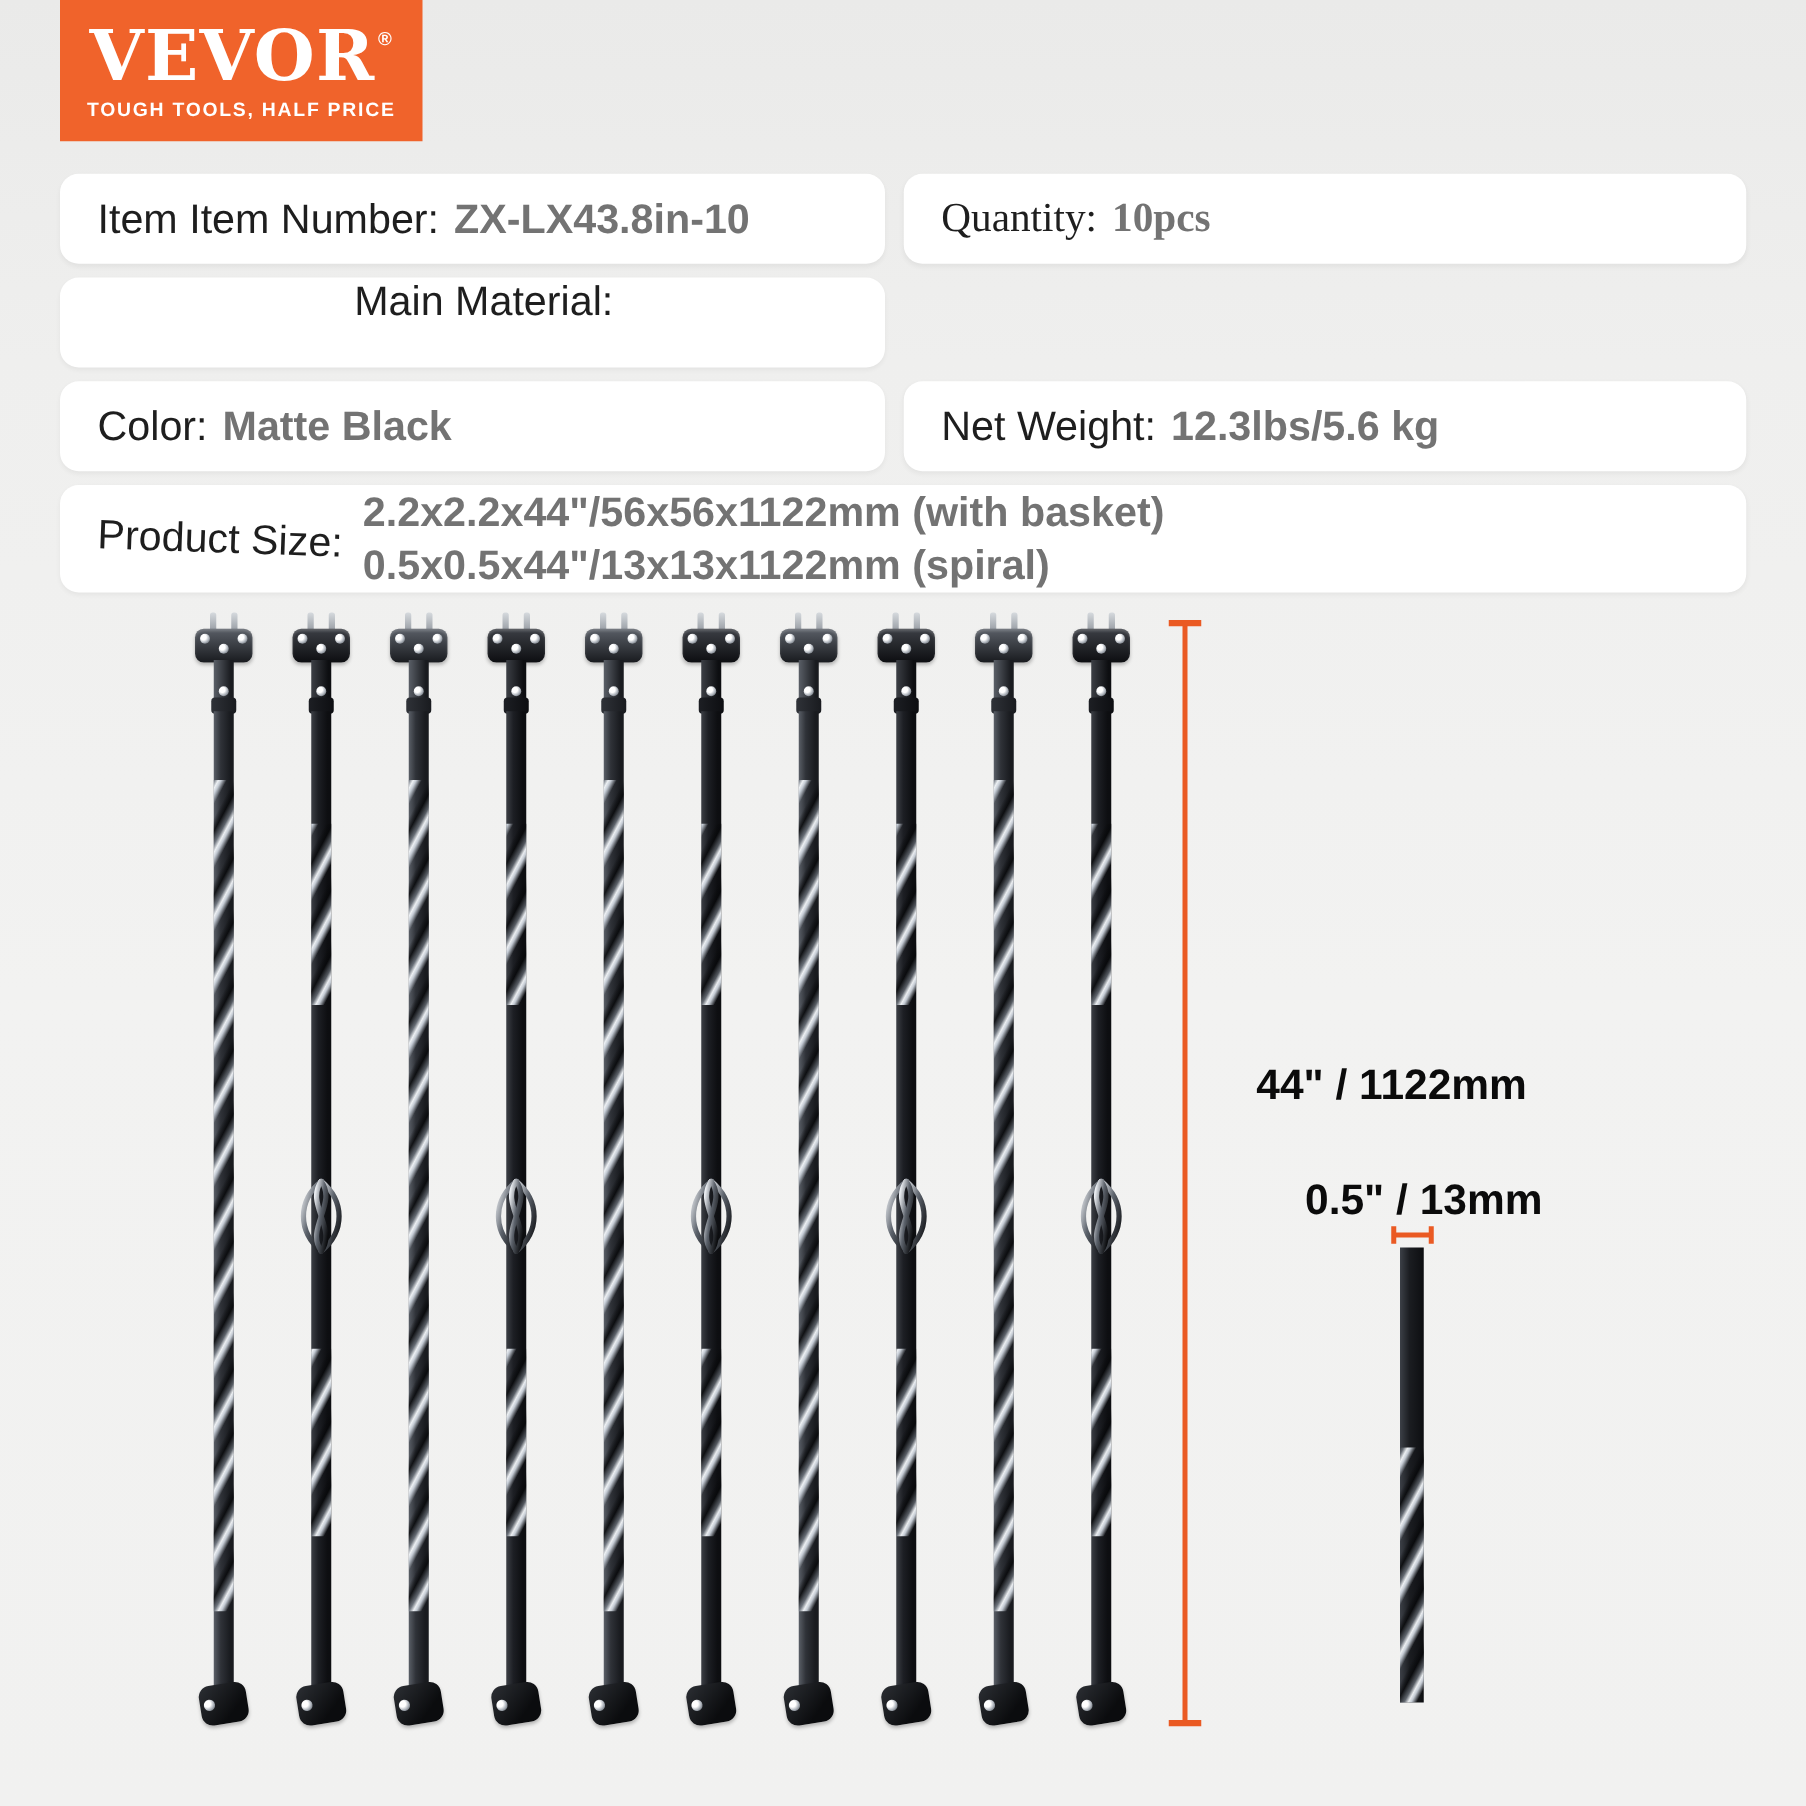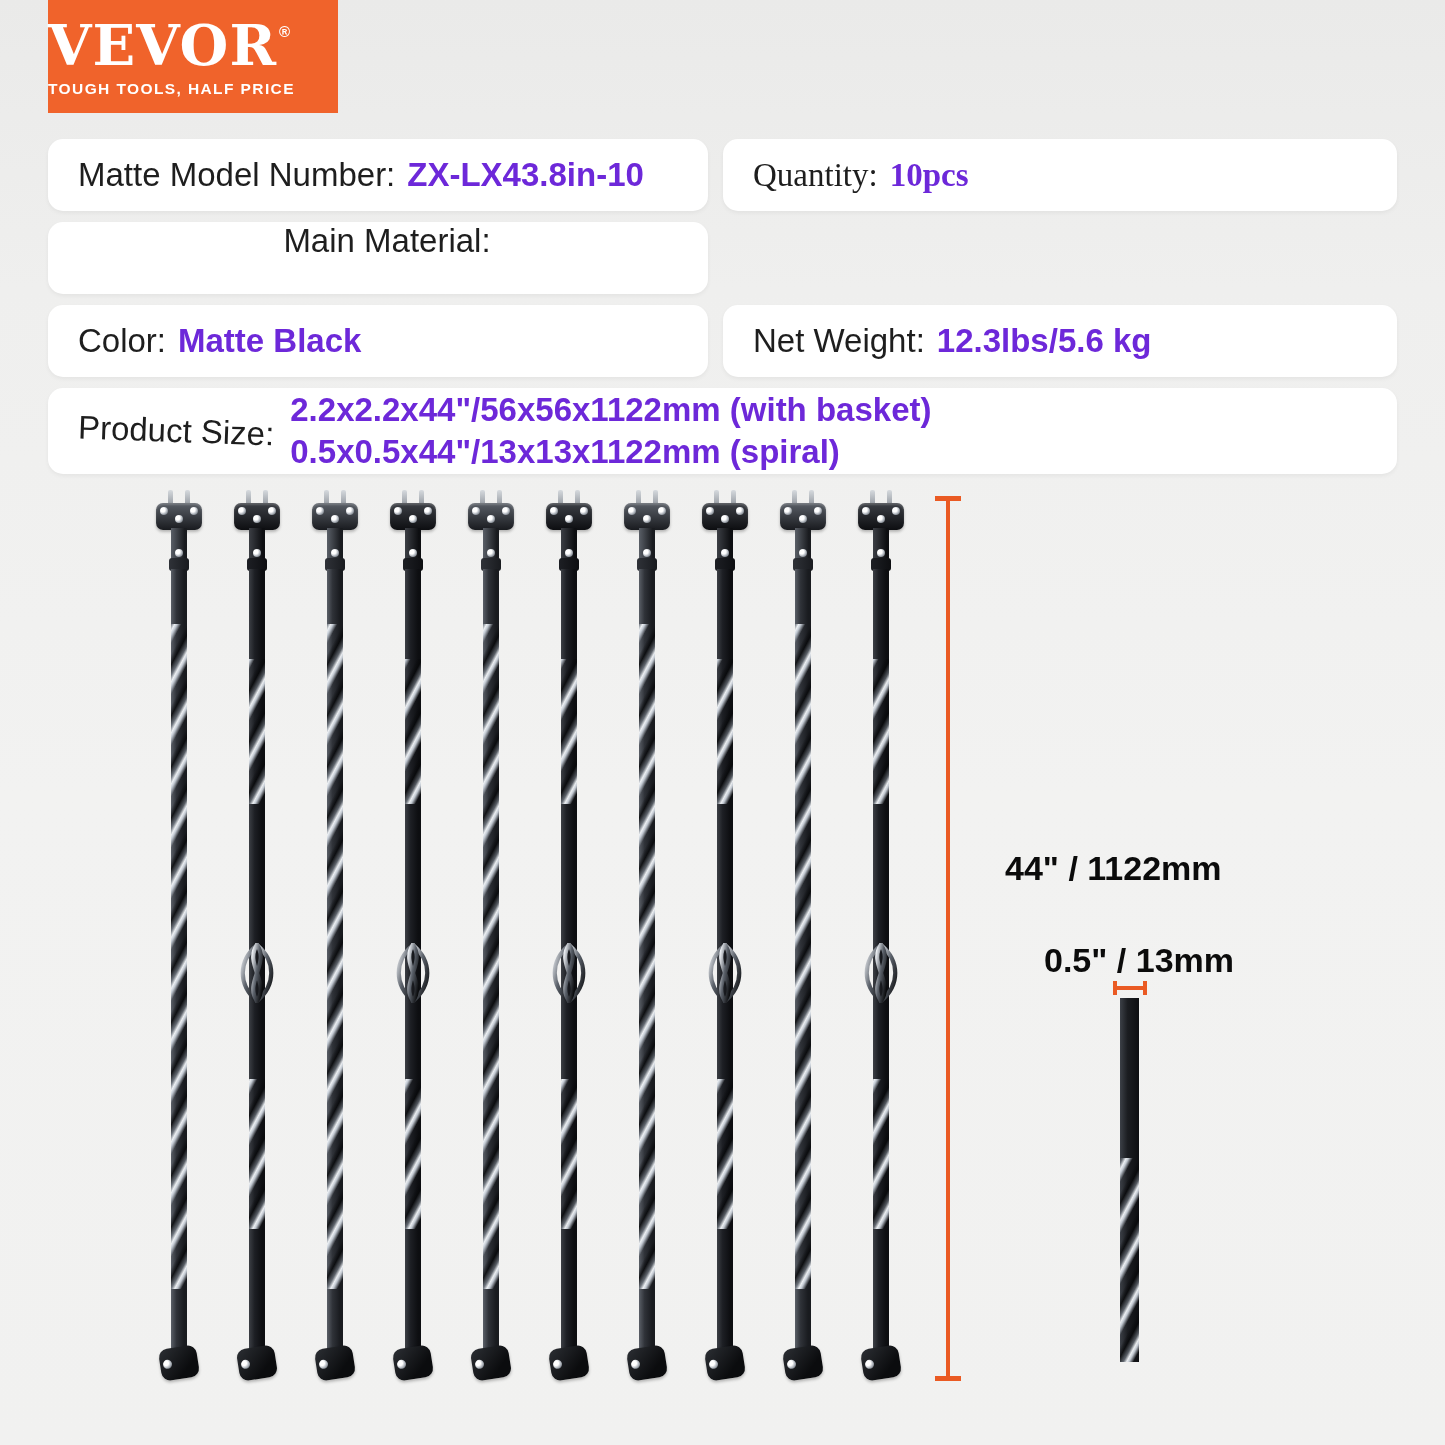--- a/index.html
+++ b/index.html
@@ -5,34 +5,34 @@
   html,body{margin:0;padding:0;}
   body{font-family:"Liberation Sans", sans-serif;}
   #stage{
     position:relative;width:1445px;height:1445px;overflow:hidden;
     background:linear-gradient(180deg,#eaeae9 0%,#efefee 20%,#f2f2f1 55%,#f1f1f0 100%);
   }
   
   .logo{
     position:absolute;left:48px;top:0;width:290px;height:113px;
     background:#F0632B;color:#fff;display:flex;flex-direction:column;
-    justify-content:center;padding-top:2px;box-sizing:border-box;
+    align-items:center;justify-content:center;padding-top:2px;box-sizing:border-box;
   }
   .logo-name{font-family:"DejaVu Serif", serif;font-weight:bold;font-size:56px;line-height:1;letter-spacing:1px;white-space:nowrap;}
   .logo-name sup{font-size:15px;font-family:"Liberation Sans",sans-serif;vertical-align:28px;margin-left:2px;}
   .logo-tagline{font-size:15.5px;font-weight:bold;letter-spacing:1.4px;margin-top:7px;white-space:nowrap;}
   
   .cell{
     position:absolute;background:#ffffff;border-radius:15px;
     display:flex;align-items:center;padding-left:30px;box-sizing:border-box;
     font-size:33px;color:#1e1e1e;box-shadow:0 2px 4px rgba(0,0,0,0.05);
     white-space:nowrap;
   }
   .cell .lbl{font-weight:normal;margin-right:12px;}
-  .cell .val{font-weight:bold;color:#6d28d9;}
+  .cell .val{font-weight:bold;color:#737373;}
   #cell-model    {left:48px; top:139px;width:660px; height:72px;}
   #cell-qty      {left:723px;top:139px;width:674px; height:72px;font-family:Liberation Serif, serif;}
   #cell-material {left:48px; top:222px;width:660px; height:72px;flex-direction:column;}
   #cell-structure{left:723px;top:222px;width:674px; height:72px;}
   #cell-color    {left:48px; top:305px;width:660px; height:72px;text-align:center;}
   #cell-weight   {left:723px;top:305px;width:674px; height:72px;}
   #cell-size     {left:48px; top:388px;width:1349px;height:86px;}
   #cell-size .lbl{transform:rotate(2deg);}
   #cell-size .val{line-height:1.26;margin-left:4px;}
   
@@ -90,21 +90,21 @@
 <body>
 
 <div id="stage">
 
   <div class="logo">
     <div class="logo-name"><span>VEVOR</span><sup>®</sup></div>
     <div class="logo-tagline">TOUGH TOOLS, HALF PRICE</div>
   </div>
 
   <div class="cell" id="cell-model">
-    <span class="lbl">Matte Model Number:</span>
+    <span class="lbl">Item Item Number:</span>
     <span class="val">ZX-LX43.8in-10</span>
   </div>
   <div class="cell" id="cell-qty">
     <span class="lbl">Quantity:</span>
     <span class="val">10pcs</span>
   </div>
   <div class="cell" id="cell-material">
     <span class="lbl">Main Material:</span>
   </div>
   <div class="cell" id="cell-color">

